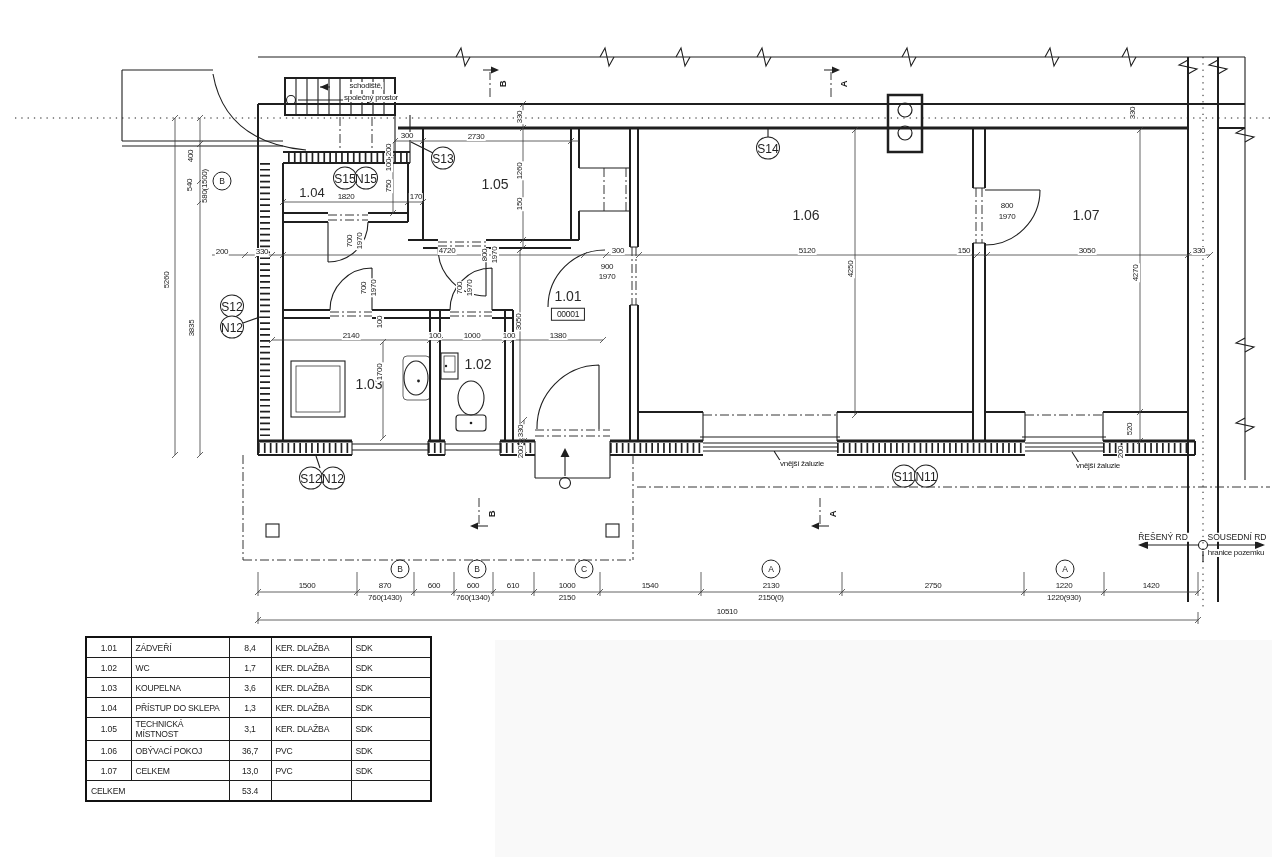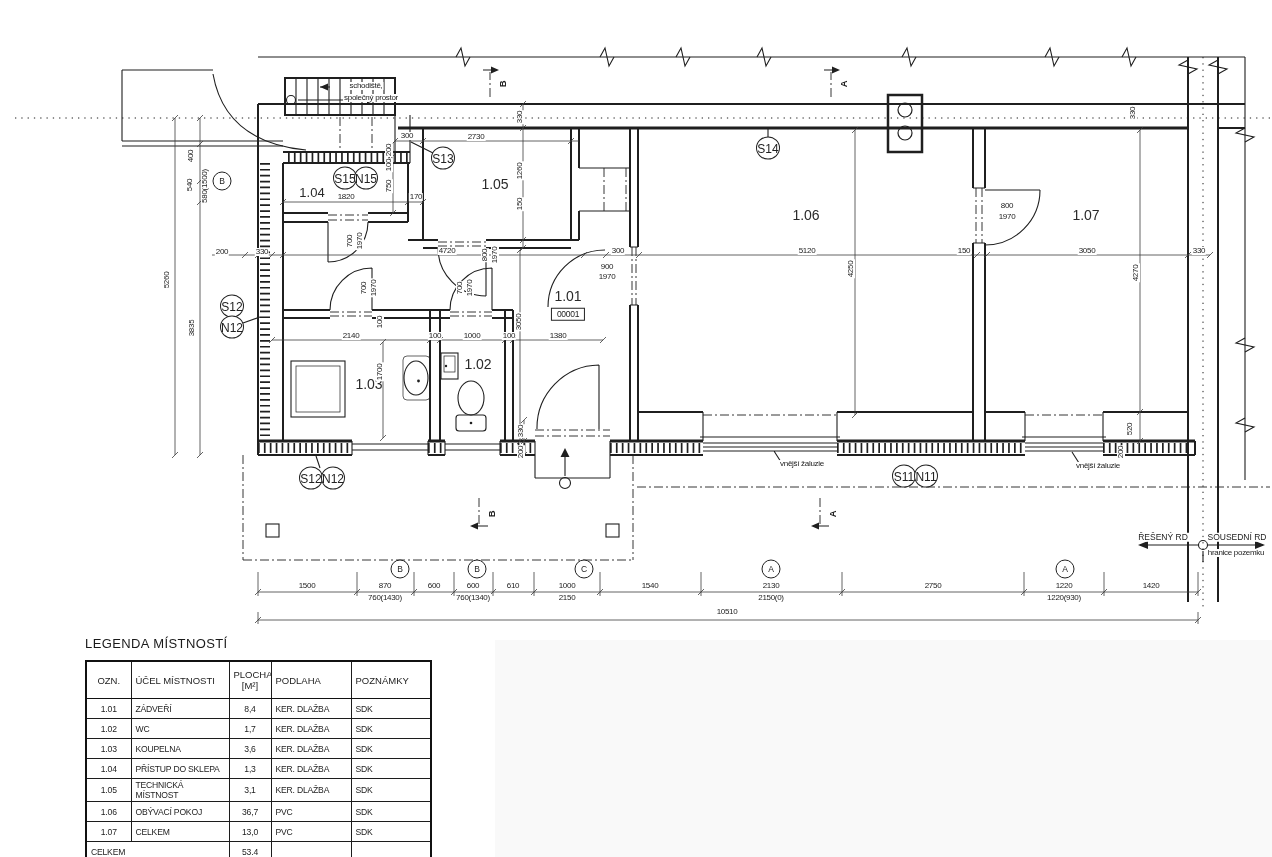--- a/index.html
+++ b/index.html
@@ -191,40 +191,29 @@
   <span class="lbl" style="left:650px;top:586px">1540</span>
   <span class="lbl" style="left:771px;top:586px">2130</span>
   <span class="lbl" style="left:771px;top:598px">2150(0)</span>
   <span class="lbl" style="left:933px;top:586px">2750</span>
   <span class="lbl" style="left:1064px;top:586px">1220</span>
   <span class="lbl" style="left:1064px;top:598px">1220(930)</span>
   <span class="lbl" style="left:1151px;top:586px">1420</span>
   <span class="lbl" style="left:727px;top:612px">10510</span>
 
   <div class="legend">
-    <div class="ttl">LEGENDA MÍSTNOSTÍ</div>
     <table class="leg">
       <colgroup>
           <col style="width:45px">
           <col style="width:98px">
           <col style="width:42px">
           <col style="width:80px">
           <col style="width:80px">
         </colgroup>
       <tbody>
-          <tr class="hd">
-        <td class="c">OZN.</td>
-        <td>ÚČEL  MÍSTNOSTI</td>
-        <td class="c">
-              <div>PLOCHA</div>
-              <div>[M²]</div>
-            </td>
-        <td>PODLAHA</td>
-        <td>POZNÁMKY</td>
-      </tr>
       <tr>
         <td class="c">1.01</td>
         <td>ZÁDVEŘÍ</td>
         <td class="c">8,4</td>
         <td>KER. DLAŽBA</td>
         <td>SDK</td>
       </tr>
       <tr>
         <td class="c">1.02</td>
         <td>WC</td>

